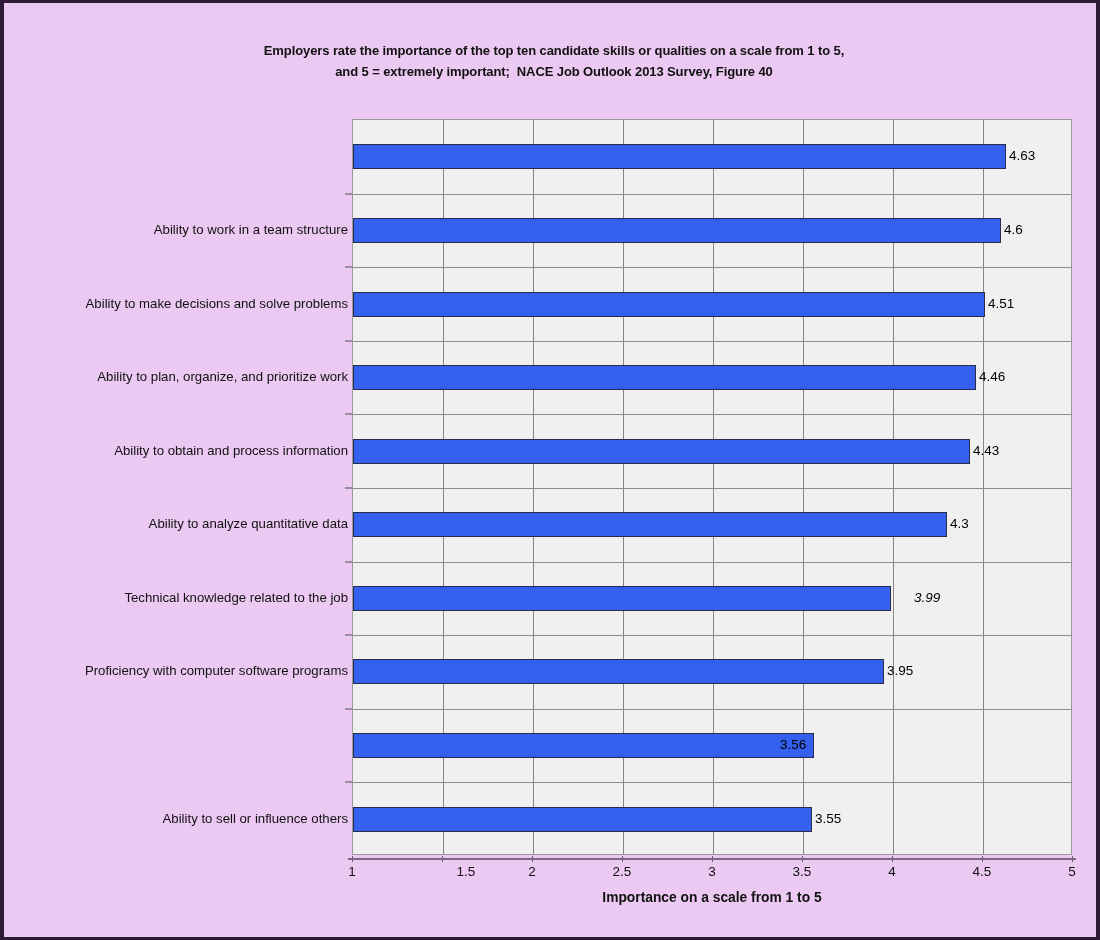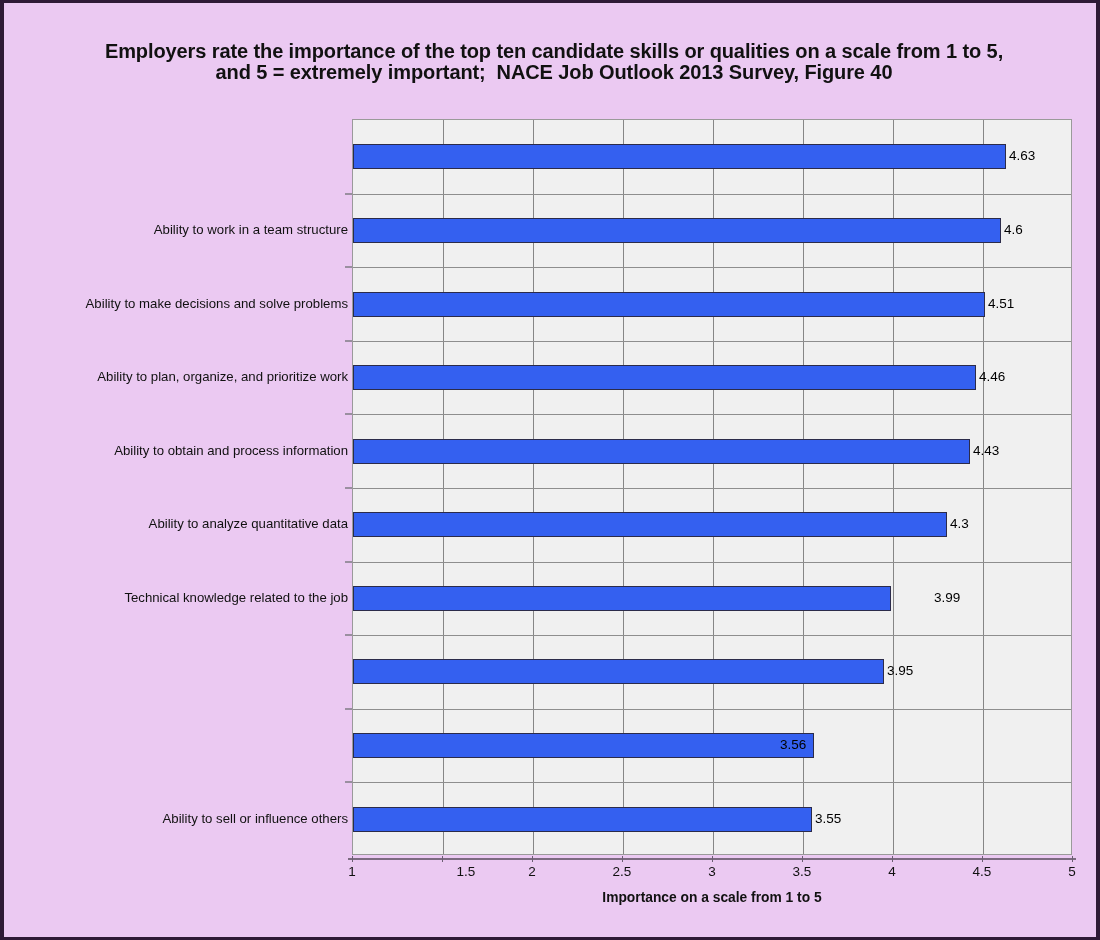--- a/index.html
+++ b/index.html
@@ -23,21 +23,21 @@
     overflow: hidden;
   }
 
   
   #chart-title {
     position: absolute;
     left: 60px;
     top: 38px;
     width: 980px;
     text-align: center;
-    font-size: 20px;
+    font-size: 13px;
     font-weight: bold;
     color: #111;
     line-height: 20.5px;
     letter-spacing: -0.1px;
   }
   #chart-title .tline { display: block; white-space: pre; }
 
   
   #plot-area {
     position: absolute;
@@ -157,20 +157,21 @@
     <span class="tline">and 5 = extremely important;  NACE Job Outlook 2013 Survey, Figure 40</span>
   </div>
 
   <div id="cat-labels">
       <div class="cat-label" style="top: 102px;">Ability to work in a team structure</div>
       <div class="cat-label" style="top: 176px;">Ability to make decisions and solve problems</div>
       <div class="cat-label" style="top: 249px;">Ability to plan, organize, and prioritize work</div>
       <div class="cat-label" style="top: 323px;">Ability to obtain and process information</div>
       <div class="cat-label" style="top: 396px;">Ability to analyze quantitative data</div>
       <div class="cat-label" style="top: 470px;">Technical knowledge related to the job</div>
+      <div class="cat-label" style="top: 543px;">Proficiency with computer software programs</div>
       <div class="cat-label" style="top: 691px;">Ability to sell or influence others</div>
     </div>
 
   <div id="plot-area">
     <div id="plot-inner">
         <div class="vgrid" style="left: 90px;"></div>
         <div class="vgrid" style="left: 180px;"></div>
         <div class="vgrid" style="left: 270px;"></div>
         <div class="vgrid" style="left: 360px;"></div>
         <div class="vgrid" style="left: 450px;"></div>
@@ -231,17 +232,17 @@
     <div class="xtick" style="left: 978px;"></div>
     <div class="xtick-label" style="left: 978px;">4.5</div>
     <div class="xtick" style="left: 1068px;"></div>
     <div class="xtick-label" style="left: 1068px;">5</div>
     <div class="bar-value" style="left: 1005px; top: 146px;">4.63</div>
     <div class="bar-value" style="left: 1000px; top: 220px;">4.6</div>
     <div class="bar-value" style="left: 984px; top: 294px;">4.51</div>
     <div class="bar-value" style="left: 975px; top: 367px;">4.46</div>
     <div class="bar-value" style="left: 969px; top: 441px;">4.43</div>
     <div class="bar-value" style="left: 946px; top: 514px;">4.3</div>
-    <div class="bar-value" style="left: 930px; top: 588px;">3.99</div>
+    <div class="bar-value" style="left: 910px; top: 588px; font-style: italic;">3.99</div>
     <div class="bar-value" style="left: 883px; top: 661px;">3.95</div>
     <div class="bar-value" style="left: 776px; top: 735px;">3.56</div>
     <div class="bar-value" style="left: 811px; top: 809px;">3.55</div>
   </div>
 
 </body></html>

